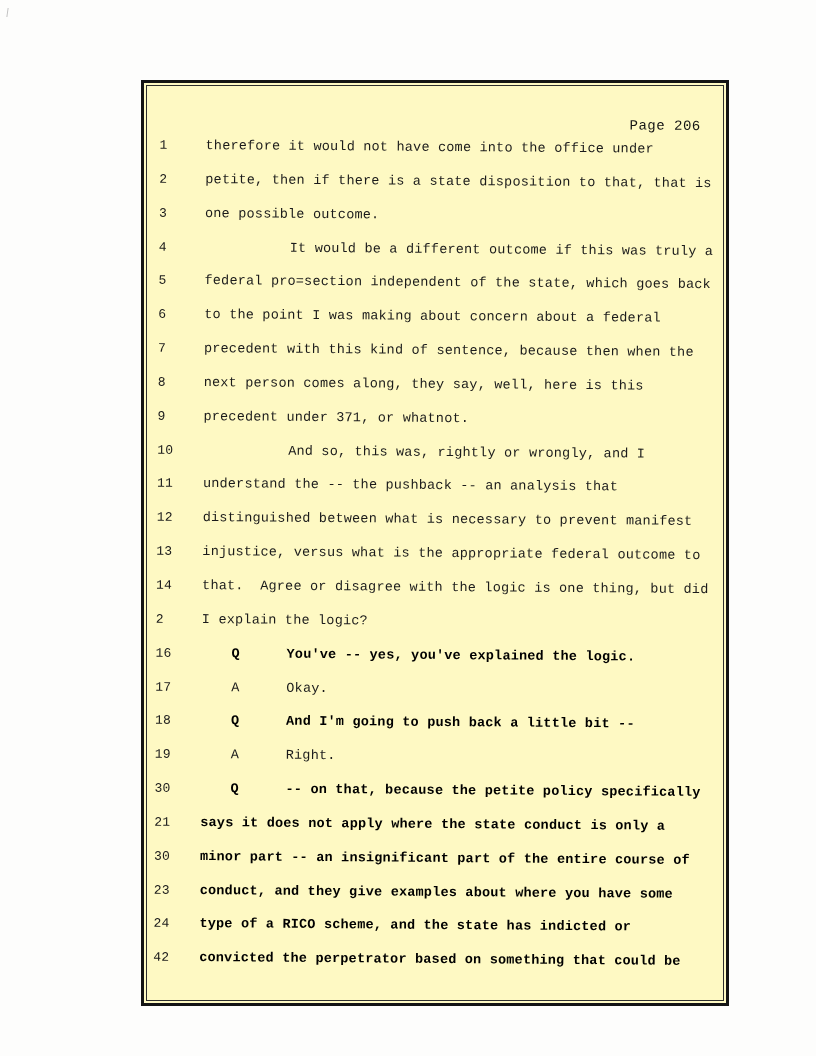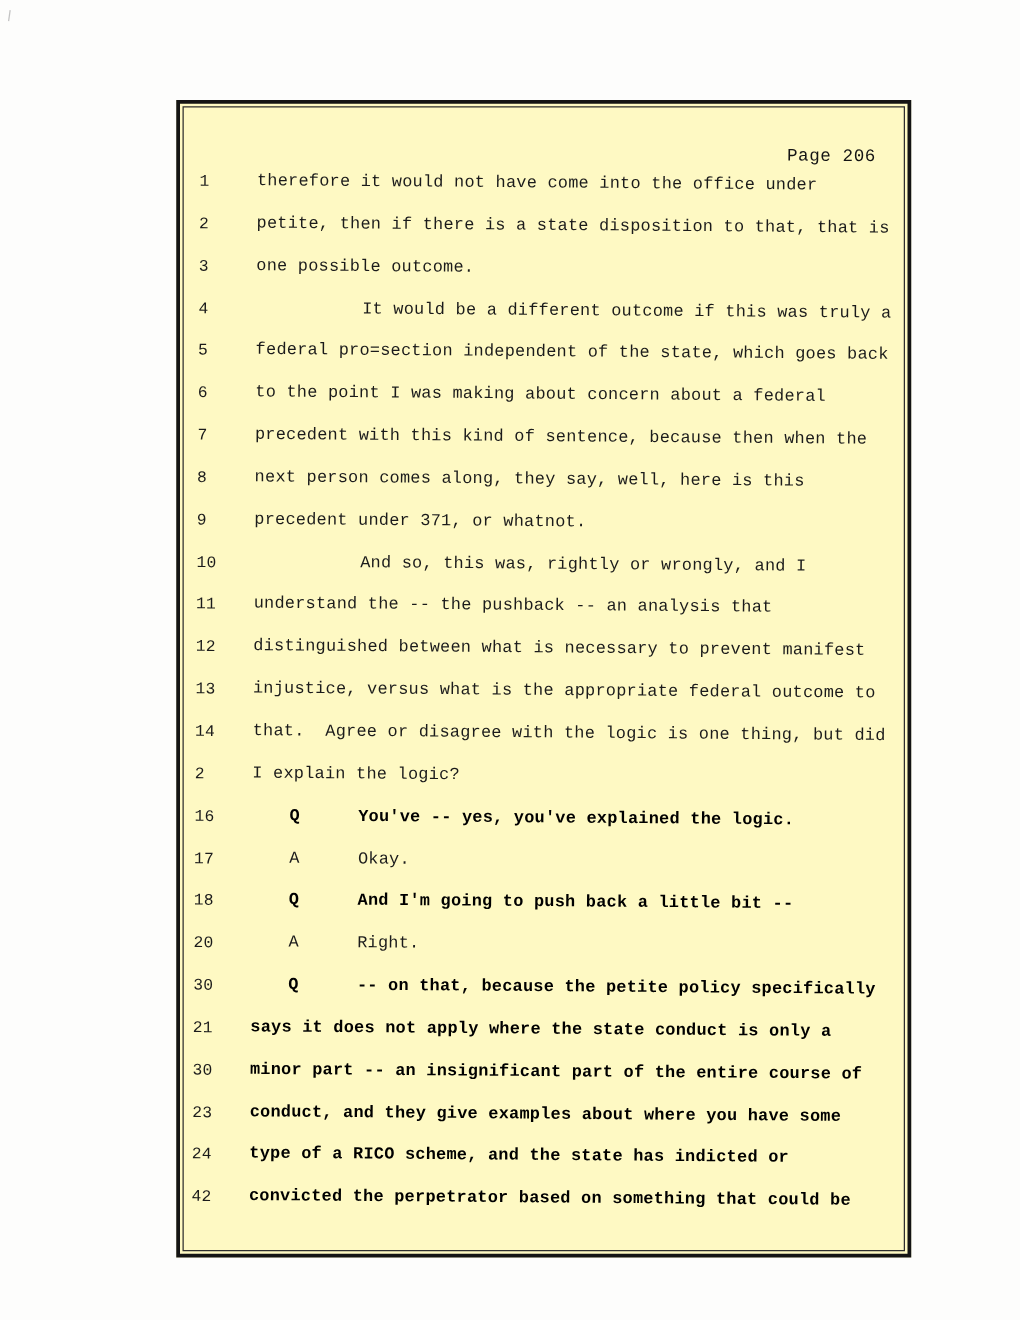--- a/index.html
+++ b/index.html
@@ -180,21 +180,21 @@
             </div>
             <div class="row">
               <span class="num">17</span>
               <span class="body"><span class="speaker">A</span><span class="t">Okay.</span></span>
             </div>
             <div class="row">
               <span class="num">18</span>
               <span class="body bold"><span class="speaker">Q</span><span class="t">And I'm going to push back a little bit --</span></span>
             </div>
             <div class="row">
-              <span class="num">20</span>
+              <span class="num">19</span>
               <span class="body"><span class="speaker">A</span><span class="t">Right.</span></span>
             </div>
             <div class="row">
               <span class="num">30</span>
               <span class="body bold"><span class="speaker">Q</span><span class="t">-- on that, because the petite policy specifically</span></span>
             </div>
             <div class="row">
               <span class="num">21</span>
               <span class="body bold"><span class="t">says it does not apply where the state conduct is only a</span></span>
             </div>

